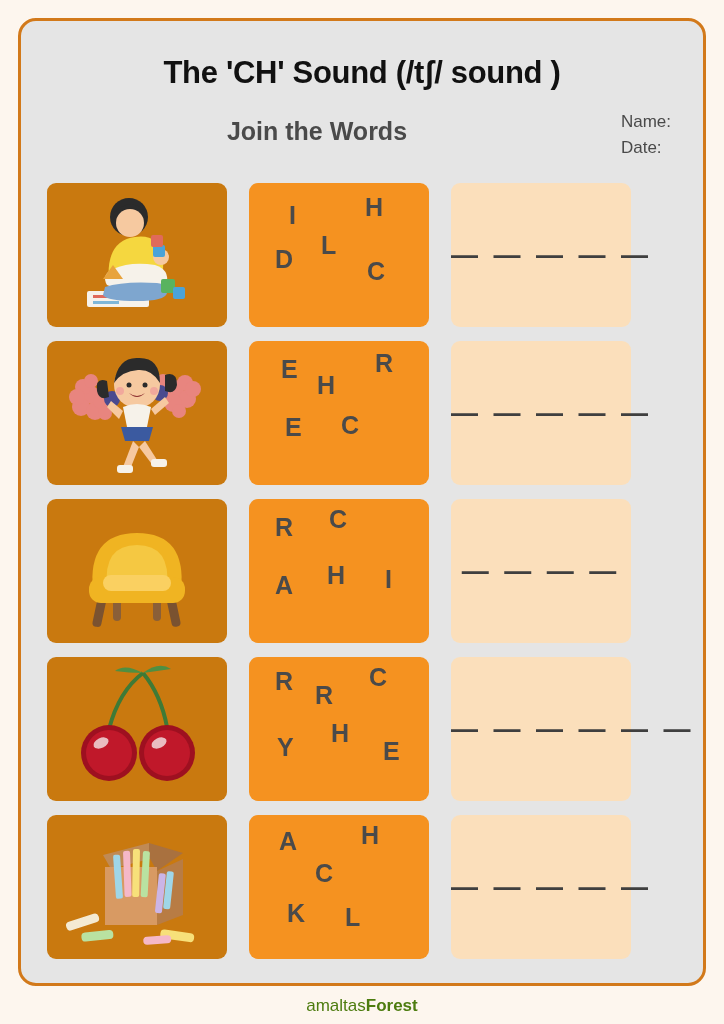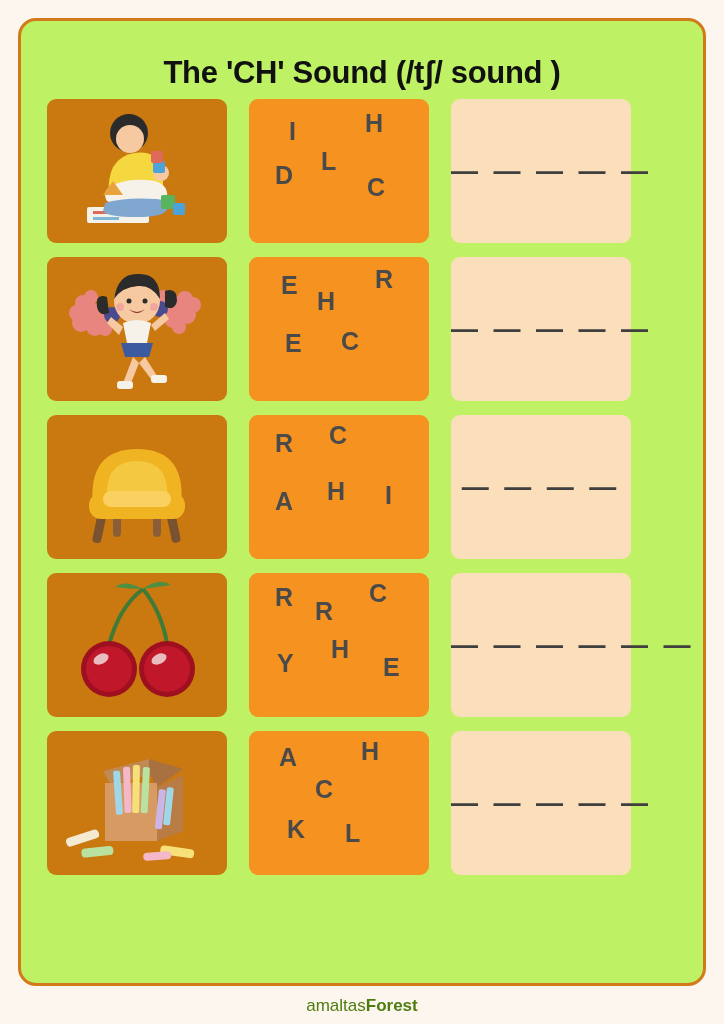--- a/index.html
+++ b/index.html
@@ -13,21 +13,21 @@
     position: relative;
     width: 724px;
     height: 1024px;
     background: #fdf6ee;
     padding: 18px 18px 0 18px;
   }
   .sheet {
     position: relative;
     width: 688px;
     height: 968px;
-    background: #bef264;
+    background: #e5e5e5;
     border: 3px solid #d2791a;
     border-radius: 18px;
     padding: 22px 26px 0 26px;
   }
   .title {
     text-align: center;
     font-size: 31px;
     font-weight: bold;
     color: #111111;
     letter-spacing: -0.3px;
@@ -117,20 +117,27 @@
   .art { width: 100%; height: 100%; display: block; }
 </style>
 </head>
 <body>
 
 <div class="page">
   <div class="sheet">
 
     <h1 class="title">The 'CH' Sound (/tʃ/ sound )</h1>
 
+    <div class="subrow">
+      <div class="subtitle">Join the Words</div>
+      <div class="namedate">
+        <div>Name:</div>
+        <div>Date:</div>
+      </div>
+    </div>
 
     <div class="grid">
 
       <div class="row">
         <div class="cell pic">
           <svg class="art" viewBox="0 0 180 144">
             <rect x="40" y="108" width="62" height="16" rx="2" fill="#f6f2ea"></rect>
             <rect x="46" y="112" width="16" height="3" fill="#e06a5a"></rect>
             <rect x="46" y="118" width="26" height="3" fill="#7fb7d8"></rect>
             <circle cx="82" cy="34" r="19" fill="#2b2b2b"></circle>

